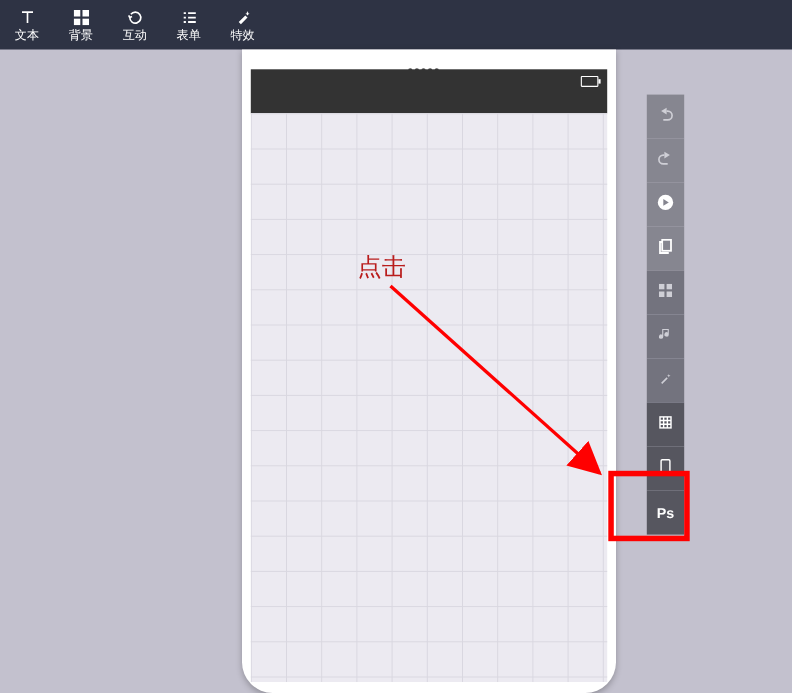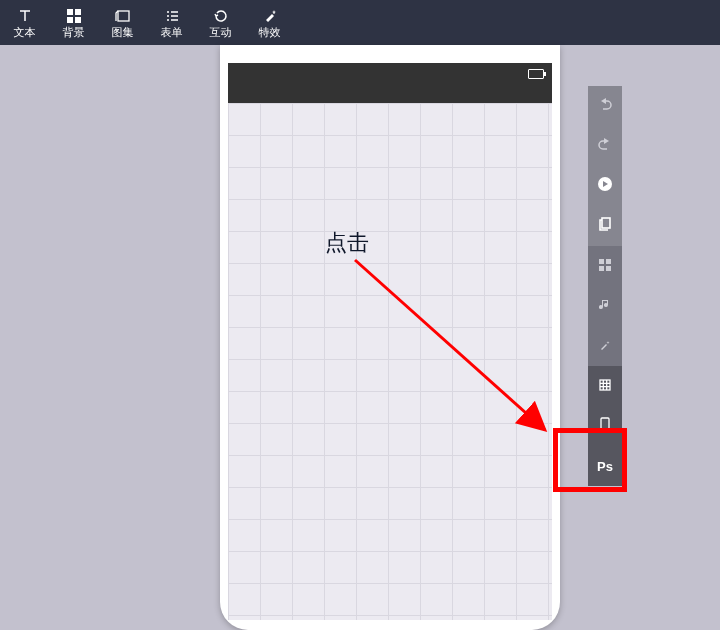--- a/index.html
+++ b/index.html
@@ -58,21 +58,21 @@
     color:#c8c8cf; cursor:pointer;
   }
   .side-toolbar .sbtn.light { background:#868690; }
   .side-toolbar .sbtn.mid   { background:#73737e; }
   .side-toolbar .sbtn.dark  { background:#56565f; }
   .side-toolbar .sbtn.white-ico { color:#ffffff; }
   .side-toolbar .sbtn .ps { font-size:13px; font-weight:700; }
 
   
   .annotation-label{
-    position:absolute; left:325px; top:228px; color:#0f172a; font-size:22px;
+    position:absolute; left:325px; top:228px; color:#b91c1c; font-size:22px;
   }
   .annotation-box{
     position:absolute; left:553px; top:428px; width:74px; height:64px;
     border:5px solid #ff0000;
   }
   svg.arrow{position:absolute; left:320px; top:230px; width:300px; height:260px; pointer-events:none;}
 </style>
 </head>
 <body>
 
@@ -91,42 +91,33 @@
           <rect x="0" y="0" width="6" height="6"></rect>
           <rect x="8" y="0" width="6" height="6"></rect>
           <rect x="0" y="8" width="6" height="6"></rect>
           <rect x="8" y="8" width="6" height="6"></rect>
         </svg>
     </span>
     <span class="lbl">背景</span>
   </div>
   <div class="item">
     <span class="icon">
-      <svg width="16" height="14" viewBox="0 0 16 14" fill="none" stroke="#fff" stroke-width="1.3">
-          <rect x="3" y="2" width="11" height="10"></rect>
-          <path d="M3 2l-2 2v8"></path>
-        </svg>
-    </span>
-    <span class="lbl">图集</span>
+      <svg width="14" height="14" viewBox="0 0 14 14" fill="none" stroke="#fff" stroke-width="1.5">
+          <path d="M2 7a5 5 0 1 0 1-3M2 7l-1-2m1 2l2-1M12 7a5 5 0 0 1-1 3"></path>
+        </svg>
+    </span>
+    <span class="lbl">互动</span>
   </div>
   <div class="item">
     <span class="icon">
       <svg width="14" height="14" viewBox="0 0 14 14" fill="none" stroke="#fff" stroke-width="1.6">
           <path d="M2 3h2M6 3h7M2 7h2M6 7h7M2 11h2M6 11h7"></path>
         </svg>
     </span>
     <span class="lbl">表单</span>
-  </div>
-  <div class="item">
-    <span class="icon">
-      <svg width="14" height="14" viewBox="0 0 14 14" fill="none" stroke="#fff" stroke-width="1.5">
-          <path d="M2 7a5 5 0 1 0 1-3M2 7l-1-2m1 2l2-1M12 7a5 5 0 0 1-1 3"></path>
-        </svg>
-    </span>
-    <span class="lbl">互动</span>
   </div>
   <div class="item">
     <span class="icon">
       <svg width="14" height="14" viewBox="0 0 14 14" fill="#fff">
           <path d="M3 11l6-6 2 2-6 6zM10 4l1-1 1 1-1 1zM11 1l.5 1.5L13 3l-1.5.5L11 5l-.5-1.5L9 3l1.5-.5z"></path>
         </svg>
     </span>
     <span class="lbl">特效</span>
   </div>
 </div>

